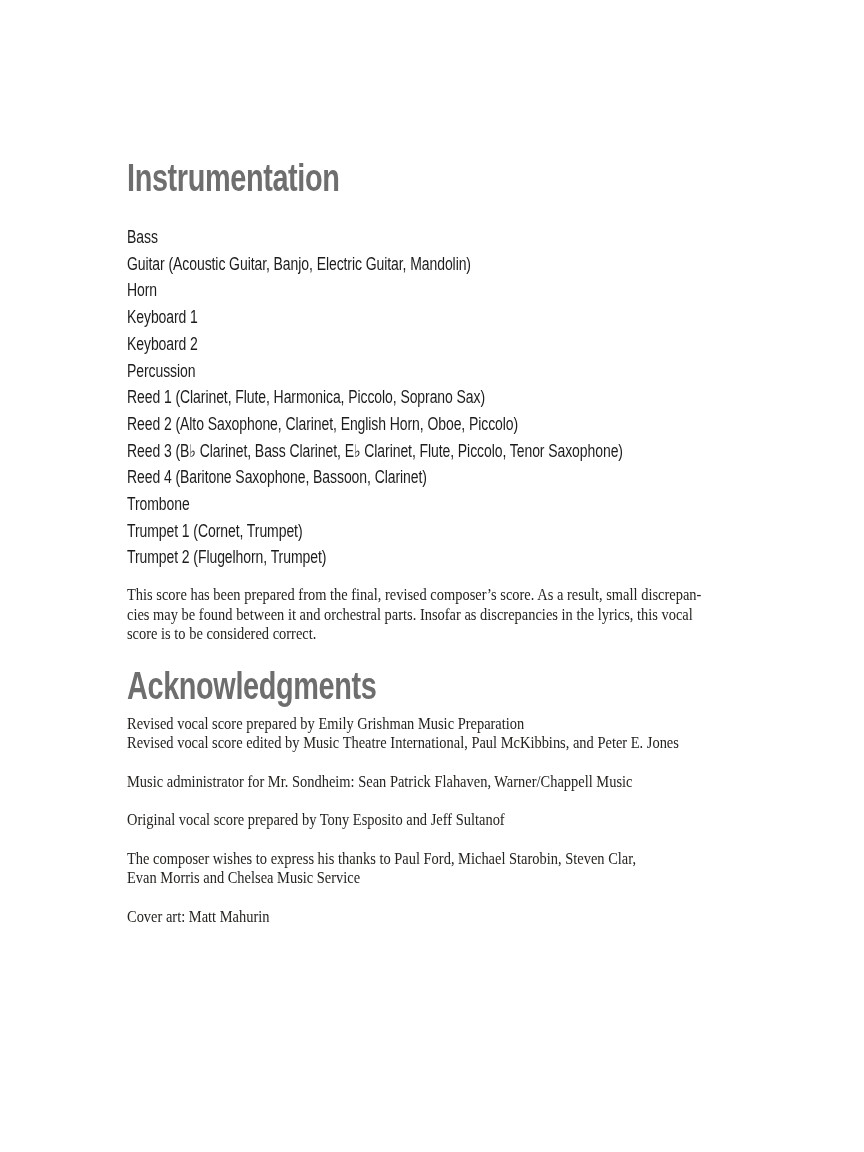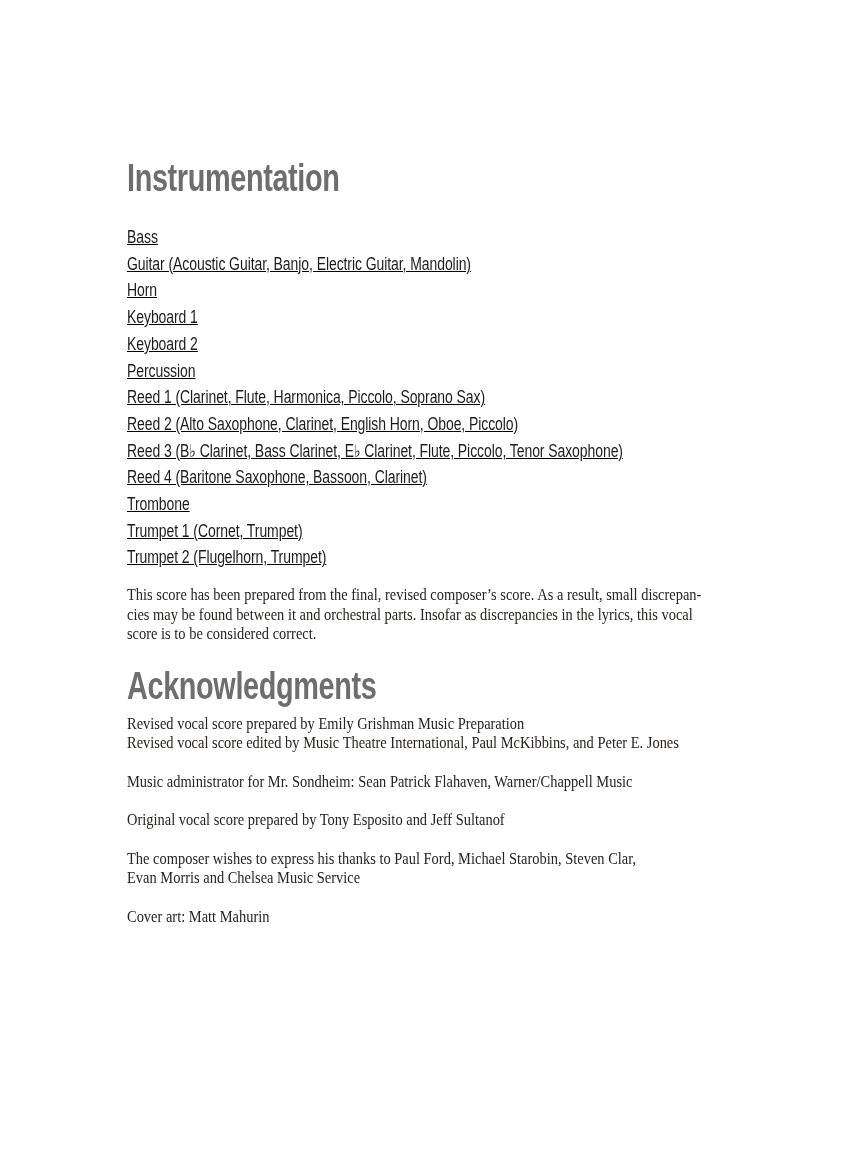--- a/index.html
+++ b/index.html
@@ -29,21 +29,20 @@
     letter-spacing: -0.5px;
     color: #6e6e6e;
     white-space: nowrap;
     transform: scaleX(0.76);
     transform-origin: left center;
   }
   .instrument-list {
     list-style: none;
     margin: 26px 0 8px 0;
     padding: 0;
-    text-decoration: underline;
   }
   .instrument {
     font-family: "Liberation Sans", sans-serif;
     font-size: 17.5px;
     line-height: 26.7px;
     letter-spacing: -0.1px;
     color: #1c1c1c;
     white-space: nowrap;
     transform: scaleX(0.8);
     transform-origin: left center;

